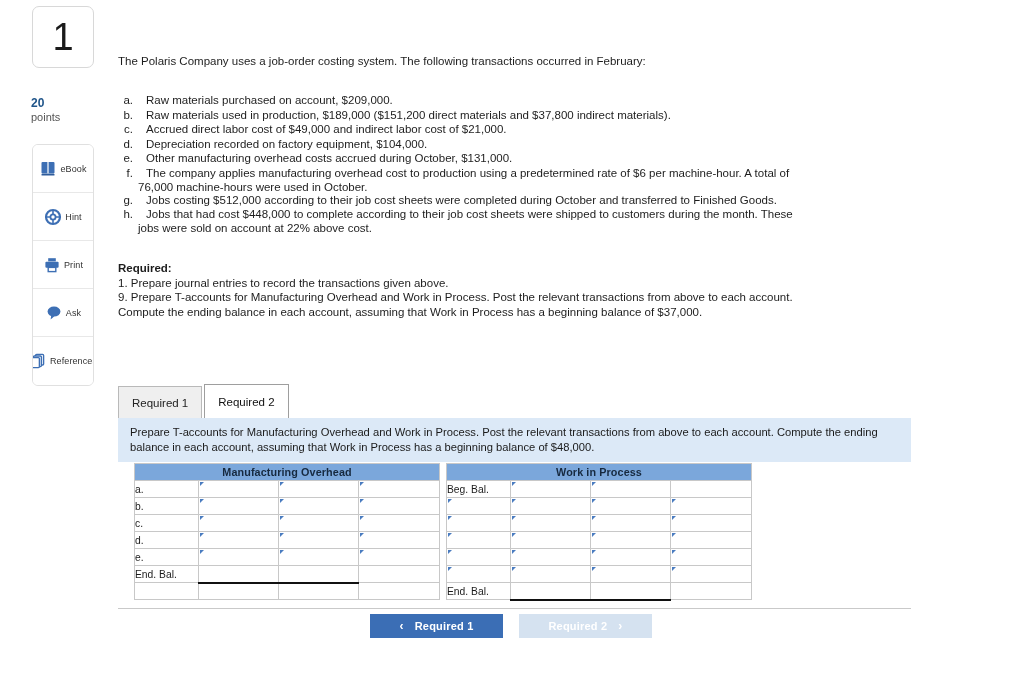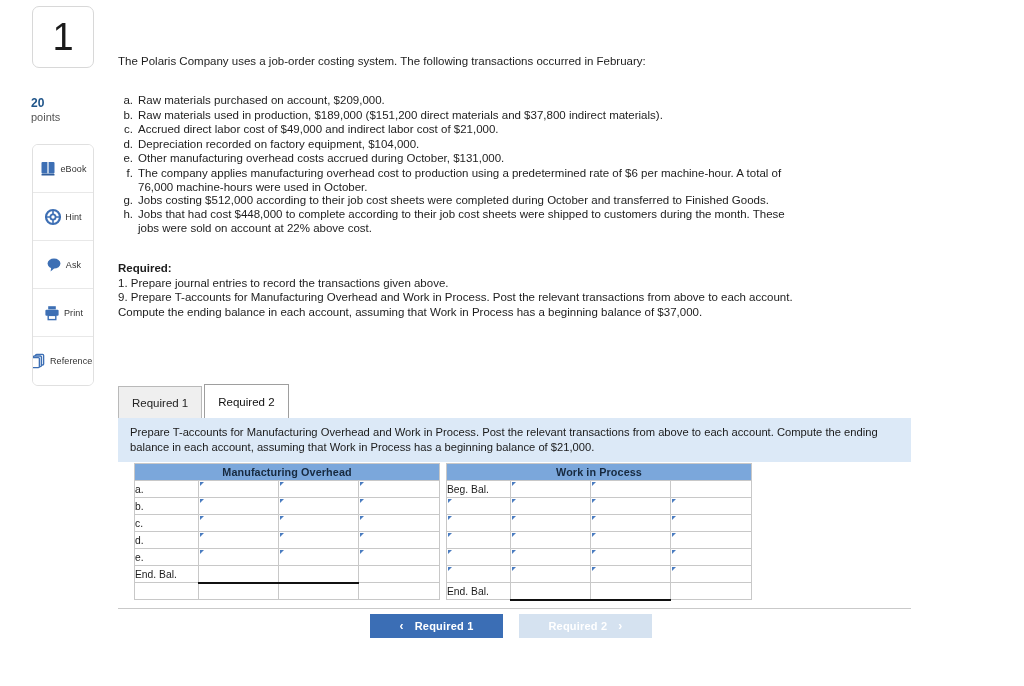--- a/index.html
+++ b/index.html
@@ -88,21 +88,21 @@
   }
   .txn-list {
     position: absolute;
     left: 8px; top: 93px;
     width: 790px;
     font-size: 11.5px;
     color: #1d1d1d;
   }
   .txn-row { display: flex; line-height: 14.6px; }
   .txn-let { width: 15px; text-align: right; flex: 0 0 15px; }
-  .txn-txt { padding-left: 5px; flex: 1 1 auto; }
+  .txn-txt { padding-left: 5px; flex: 1 1 auto; margin-left: 8px; }
   .txn-cont { padding-left: 20px; }
 
   .required-block {
     position: absolute;
     left: 8px; top: 261px;
     width: 800px;
     font-size: 11.5px;
     line-height: 14.6px;
     color: #1d1d1d;
   }
@@ -300,36 +300,36 @@
             <line x1="2" y1="9" x2="6.4" y2="9" stroke="#3d6fb4" stroke-width="1.6"></line>
             <line x1="11.6" y1="9" x2="16" y2="9" stroke="#3d6fb4" stroke-width="1.6"></line>
           </svg>
         </span>
         <span class="lbl">Hint</span>
       </div>
 
       <div class="tool-item">
         <span class="ico">
           <svg viewBox="0 0 18 18" width="18" height="18">
-            <ellipse cx="9" cy="7.6" rx="6.4" ry="5" fill="#3d6fb4"></ellipse>
-            <path d="M6.2 11.6 L5.6 15.4 L9.4 12.2 Z" fill="#3d6fb4"></path>
-          </svg>
-        </span>
-        <span class="lbl">Ask</span>
-      </div>
-
-      <div class="tool-item">
-        <span class="ico">
-          <svg viewBox="0 0 18 18" width="18" height="18">
             <rect x="5.2" y="2.2" width="7.6" height="3.2" fill="#3d6fb4"></rect>
             <rect x="2.4" y="5.8" width="13.2" height="6" rx="1" fill="#3d6fb4"></rect>
             <rect x="5.2" y="11.4" width="7.6" height="4.2" fill="#ffffff" stroke="#3d6fb4" stroke-width="1.4"></rect>
           </svg>
         </span>
         <span class="lbl">Print</span>
+      </div>
+
+      <div class="tool-item">
+        <span class="ico">
+          <svg viewBox="0 0 18 18" width="18" height="18">
+            <ellipse cx="9" cy="7.6" rx="6.4" ry="5" fill="#3d6fb4"></ellipse>
+            <path d="M6.2 11.6 L5.6 15.4 L9.4 12.2 Z" fill="#3d6fb4"></path>
+          </svg>
+        </span>
+        <span class="lbl">Ask</span>
       </div>
 
       <div class="tool-item">
         <span class="ico">
           <svg viewBox="0 0 18 18" width="18" height="18">
             <rect x="6.6" y="2.4" width="8" height="10.6" rx="1" fill="none" stroke="#3d6fb4" stroke-width="1.4"></rect>
             <rect x="4.4" y="4" width="8" height="10.6" rx="1" fill="#ffffff" stroke="#3d6fb4" stroke-width="1.4"></rect>
             <rect x="2.4" y="5.6" width="8" height="10" rx="1" fill="#ffffff" stroke="#3d6fb4" stroke-width="1.4"></rect>
           </svg>
         </span>
@@ -390,21 +390,21 @@
 
     <div class="tabs">
       <div class="tab">
         <span>Required 1</span>
       </div>
       <div class="tab active">
         <span>Required 2</span>
       </div>
     </div>
 
-    <div class="blue-instr">Prepare T-accounts for Manufacturing Overhead and Work in Process. Post the relevant transactions from above to each account. Compute the ending balance in each account, assuming that Work in Process has a beginning balance of $21,000.</div>
+    <div class="blue-instr">Prepare T-accounts for Manufacturing Overhead and Work in Process. Post the relevant transactions from above to each account. Compute the ending balance in each account, assuming that Work in Process has a beginning balance of $48,000.</div>
 
     <div class="taccounts">
 
       <div class="tacct" id="tacct-mo">
         <table class="tgrid">
           <colgroup>
             <col style="width:64px">
               <col style="width:80px">
               <col style="width:80px">
               <col style="width:81px">

